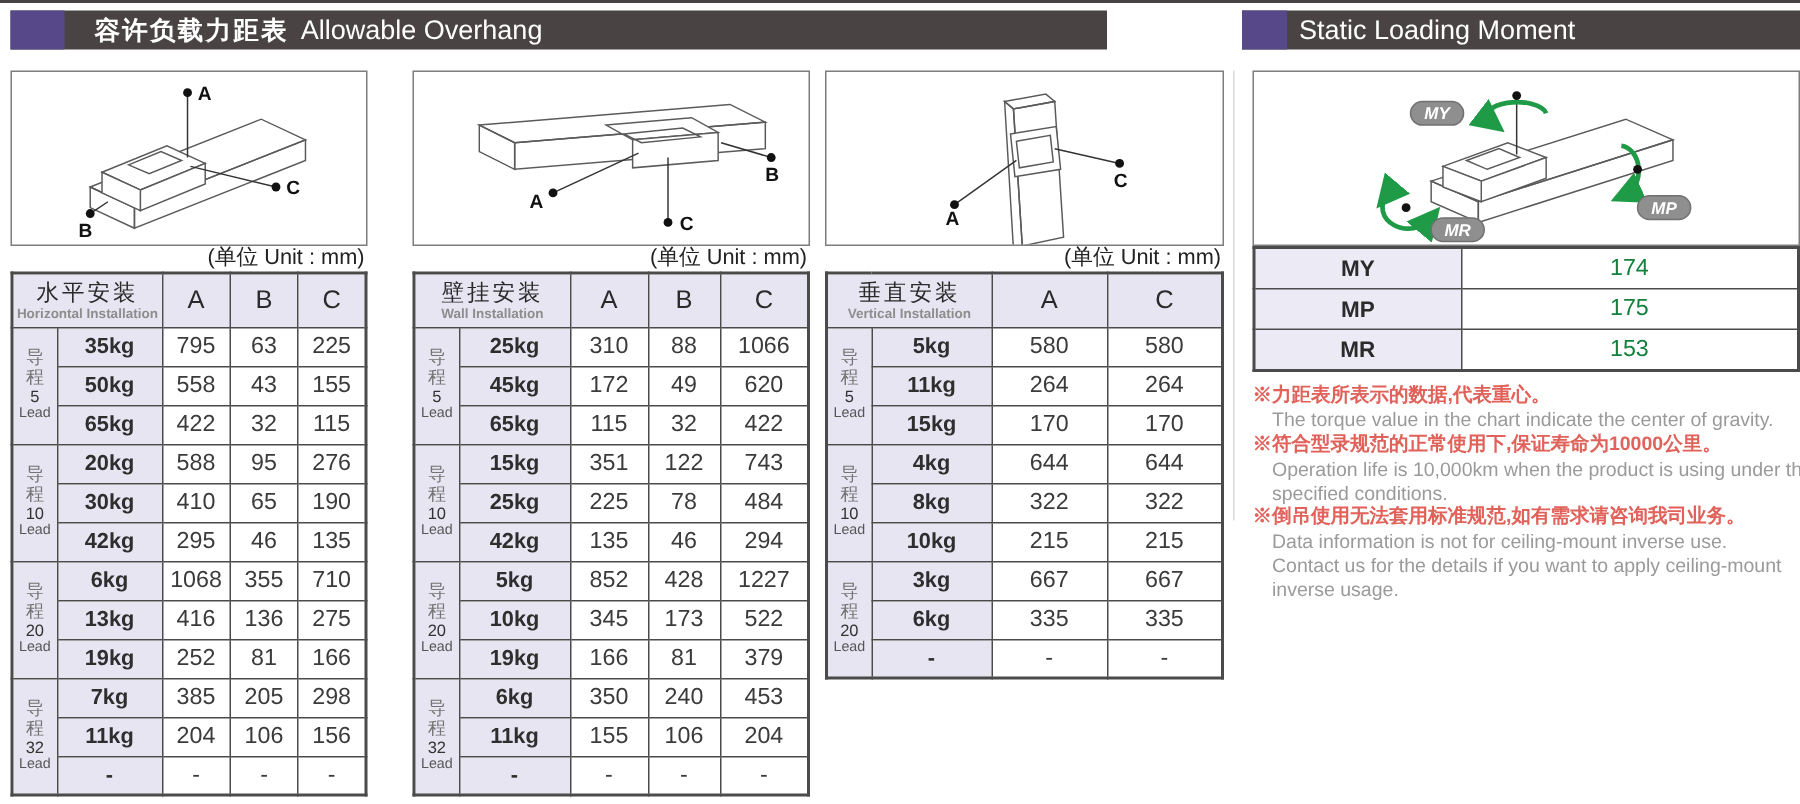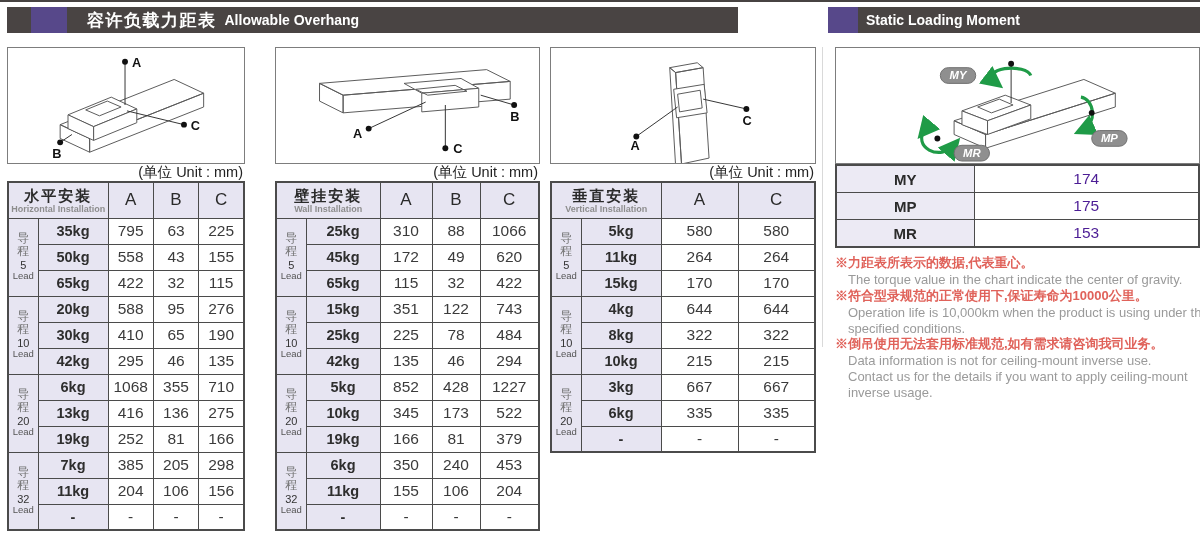--- a/index.html
+++ b/index.html
@@ -5,22 +5,22 @@
   html,body { margin:0; padding:0; }
   body {
     width:1200px; height:536px; background:#ffffff; position:relative;
     overflow:hidden; font-family:"Liberation Sans", sans-serif; color:#2c2c2c;
   }
   .topline { position:absolute; top:0; left:0; width:1200px; height:2px; background:#474342; }
   .hdrbar { position:absolute; top:7px; height:26px; background:#494443; color:#fff;
     display:flex; align-items:center; box-sizing:border-box; }
   .hdrsq { width:36px; align-self:stretch; background:#57488a; flex:none; }
   .hdr-zh { font-size:17px; font-weight:bold; letter-spacing:1.5px; margin-left:20px; white-space:nowrap; }
-  .hdr-en { font-size:14px; font-weight:bold; margin-left:8px; white-space:nowrap; }
-  #hdr-left { left:7px; width:731px;padding-left:24px; }
+  .hdr-en { font-size:18px; font-weight:normal; margin-left:8px; white-space:nowrap; }
+  #hdr-left { left:7px; width:731px; }
   #hdr-right { left:828px; width:372px; }
   #hdr-right .hdrsq { width:30px; }
   #hdr-right .hdr-zh { margin-left:14px; }
 
   .col { position:absolute; top:47px; }
   #col1 { left:7px;   width:238px; }
   #col2 { left:275px; width:265px; }
   #col3 { left:550px; width:266px; }
   #col4 { left:835px; width:365px; }
   .secdiv { position:absolute; left:822px; top:47px; width:1px; height:300px; background:#d9d9d9; }
@@ -28,34 +28,34 @@
   .diag { border:1px solid #7d7d7d; height:117px; background:#fff; box-sizing:border-box; }
   .diag svg { display:block; width:100%; height:100%; }
   .unit { height:17px; line-height:17px; text-align:right; font-size:14.5px; color:#222;
     padding-right:2px; white-space:nowrap; }
 
   table.spec { border-collapse:collapse; table-layout:fixed; width:100%; border:2px solid #4b4b4b; }
   .spec th, .spec td { border:1px solid #4b4b4b; text-align:center; vertical-align:middle; padding:0; overflow:hidden; }
   .lav { background:#e7e5f2; }
   tr.h { height:36px; }
   tr.r { height:26px; }
-  .tzh { font-size:15px; font-weight:bold; color:#2a2a2a; letter-spacing:2px; line-height:1.15; }
+  .tzh { font-size:15px; font-weight:normal; color:#2a2a2a; letter-spacing:2px; line-height:1.15; }
   .ten { font-size:9px; color:#8d8d8d; line-height:1; margin-top:1px; }
   .colh { font-size:17px; font-weight:normal; color:#2a2a2a; }
   .leadcell { background:#e7e5f2; }
   .lz { font-size:12px; line-height:1.12; width:1em; margin:0 auto; word-break:break-all; color:#737373; }
   .ln { font-size:11px; line-height:1.1; color:#333; }
   .le { font-size:9.5px; line-height:1.15; color:#555; }
   .load { background:#e7e5f2; font-size:14.5px; color:#2e2e2e;font-weight:bold; }
   .val { background:#fff; font-size:15.5px; color:#3b3b3b; }
 
   table.mtable { border-collapse:collapse; table-layout:fixed; width:100%; border:2px solid #4b4b4b; }
   .mtable td { border:1px solid #4b4b4b; text-align:center; height:26px; padding:0; }
   .mlabel { background:#eceaf4; font-size:15px; font-weight:bold; color:#2b2b2b; }
-  .mval { background:#fff; font-size:15.5px; color:#4c1d95; }
+  .mval { background:#fff; font-size:15.5px; color:#15803d; }
 
   .notes { margin-top:7px; width:392px; }
   .note-zh { color:#e0625a; font-size:13px; font-weight:bold; line-height:1.3; white-space:nowrap; }
   .note-en { color:#9a9a9a; font-size:13px; line-height:1.22; padding-left:13px; }
 </style>
 </head>
 <body>
 
 <div class="topline"></div>
 

